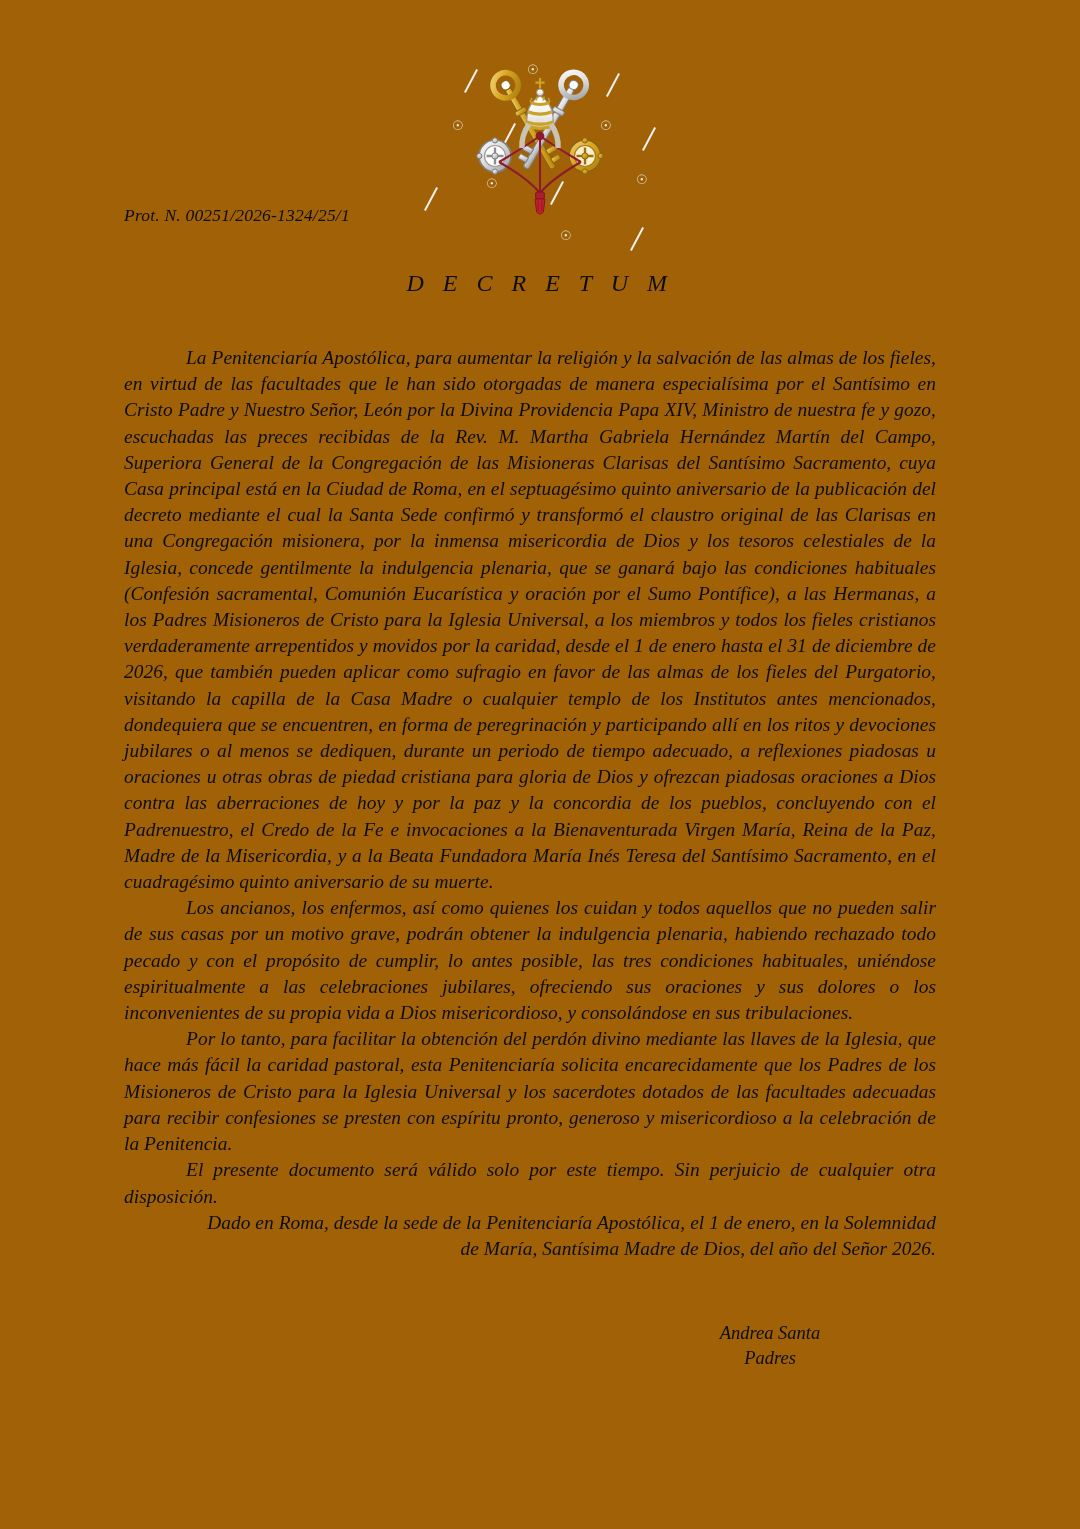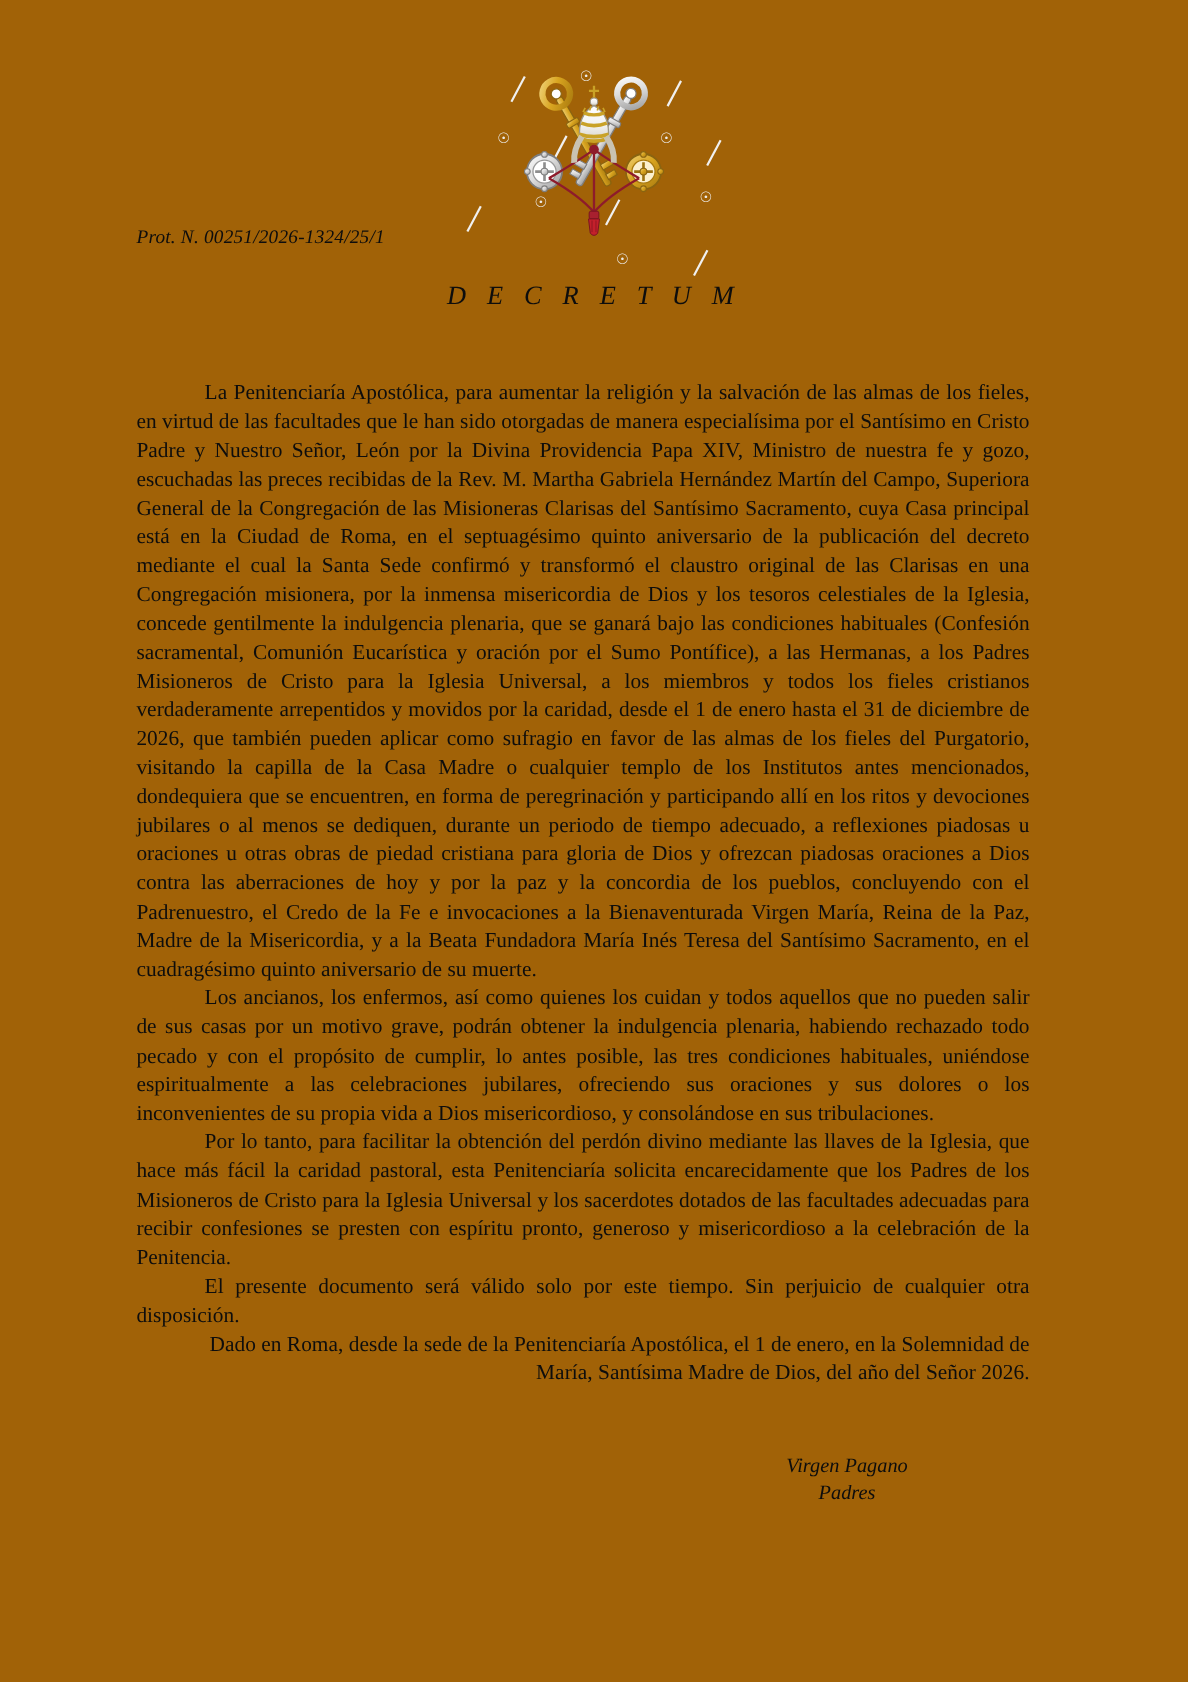--- a/index.html
+++ b/index.html
@@ -59,21 +59,21 @@
     font-size: 17.5px;
     letter-spacing: 0.2px;
     z-index: 2;
     white-space: nowrap;
   }
 
   
   .title {
     position: absolute;
     left: 0;
-    top: 256px;
+    top: 270px;
     width: 1080px;
     text-align: center;
     font-style: italic;
     font-size: 24px;
     letter-spacing: 6.5px;
     z-index: 2;
   }
 
   
   .body-block {
@@ -81,20 +81,21 @@
     left: 124px;
     top: 345px;
     width: 812px;
     z-index: 2;
   }
   .para {
     margin: 0;
     text-align: justify;
     text-justify: inter-word;
     text-indent: 62px;
+    font-style: italic;
     font-size: 19.4px;
     line-height: 26.2px;
     letter-spacing: 0.05px;
     hyphens: none;
   }
   .para:last-child { text-align: right; }
 
   
   .sig-area {
     position: absolute;
@@ -255,18 +256,18 @@
   <div class="body-block">
     <p class="para">La Penitenciaría Apostólica, para aumentar la religión y la salvación de las almas de los fieles, en virtud de las facultades que le han sido otorgadas de manera especialísima por el Santísimo en Cristo Padre y Nuestro Señor, León por la Divina Providencia Papa XIV, Ministro de nuestra fe y gozo, escuchadas las preces recibidas de la Rev. M. Martha Gabriela Hernández Martín del Campo, Superiora General de la Congregación de las Misioneras Clarisas del Santísimo Sacramento, cuya Casa principal está en la Ciudad de Roma, en el septuagésimo quinto aniversario de la publicación del decreto mediante el cual la Santa Sede confirmó y transformó el claustro original de las Clarisas en una Congregación misionera, por la inmensa misericordia de Dios y los tesoros celestiales de la Iglesia, concede gentilmente la indulgencia plenaria, que se ganará bajo las condiciones habituales (Confesión sacramental, Comunión Eucarística y oración por el Sumo Pontífice), a las Hermanas, a los Padres Misioneros de Cristo para la Iglesia Universal, a los miembros y todos los fieles cristianos verdaderamente arrepentidos y movidos por la caridad, desde el 1 de enero hasta el 31 de diciembre de 2026, que también pueden aplicar como sufragio en favor de las almas de los fieles del Purgatorio, visitando la capilla de la Casa Madre o cualquier templo de los Institutos antes mencionados, dondequiera que se encuentren, en forma de peregrinación y participando allí en los ritos y devociones jubilares o al menos se dediquen, durante un periodo de tiempo adecuado, a reflexiones piadosas u oraciones u otras obras de piedad cristiana para gloria de Dios y ofrezcan piadosas oraciones a Dios contra las aberraciones de hoy y por la paz y la concordia de los pueblos, concluyendo con el Padrenuestro, el Credo de la Fe e invocaciones a la Bienaventurada Virgen María, Reina de la Paz, Madre de la Misericordia, y a la Beata Fundadora María Inés Teresa del Santísimo Sacramento, en el cuadragésimo quinto aniversario de su muerte.</p>
     <p class="para">Los ancianos, los enfermos, así como quienes los cuidan y todos aquellos que no pueden salir de sus casas por un motivo grave, podrán obtener la indulgencia plenaria, habiendo rechazado todo pecado y con el propósito de cumplir, lo antes posible, las tres condiciones habituales, uniéndose espiritualmente a las celebraciones jubilares, ofreciendo sus oraciones y sus dolores o los inconvenientes de su propia vida a Dios misericordioso, y consolándose en sus tribulaciones.</p>
     <p class="para">Por lo tanto, para facilitar la obtención del perdón divino mediante las llaves de la Iglesia, que hace más fácil la caridad pastoral, esta Penitenciaría solicita encarecidamente que los Padres de los Misioneros de Cristo para la Iglesia Universal y los sacerdotes dotados de las facultades adecuadas para recibir confesiones se presten con espíritu pronto, generoso y misericordioso a la celebración de la Penitencia.</p>
     <p class="para">El presente documento será válido solo por este tiempo. Sin perjuicio de cualquier otra disposición.</p>
     <p class="para">Dado en Roma, desde la sede de la Penitenciaría Apostólica, el 1 de enero, en la Solemnidad de María, Santísima Madre de Dios, del año del Señor 2026.</p>
   </div>
 
   <div class="sig-area">
     <div class="sig-right">
-      <div>Virgen Pagano</div>
+      <div>Andrea Santa</div>
       <div>Padres</div>
     </div>
   </div>
 
 </div>
 
 </body></html>

